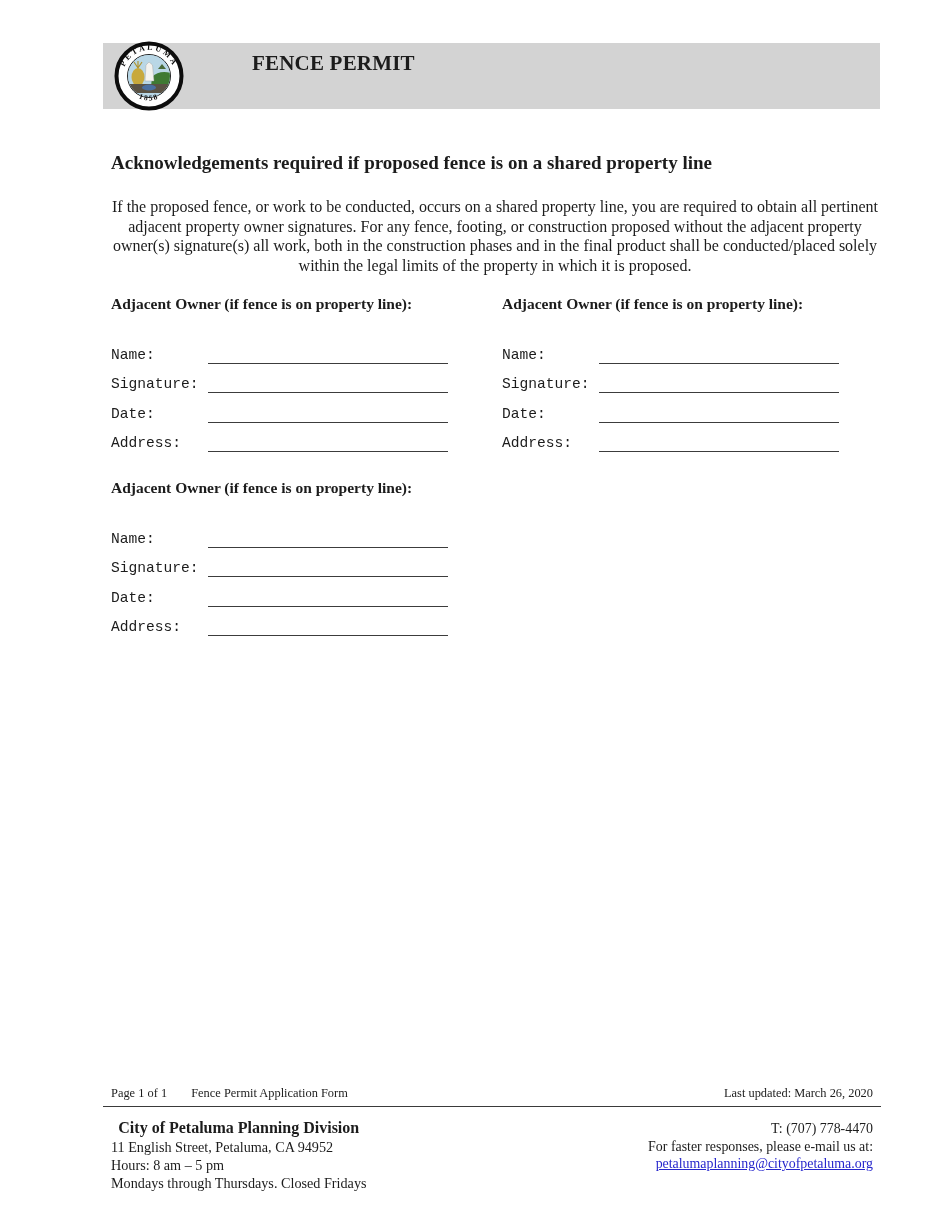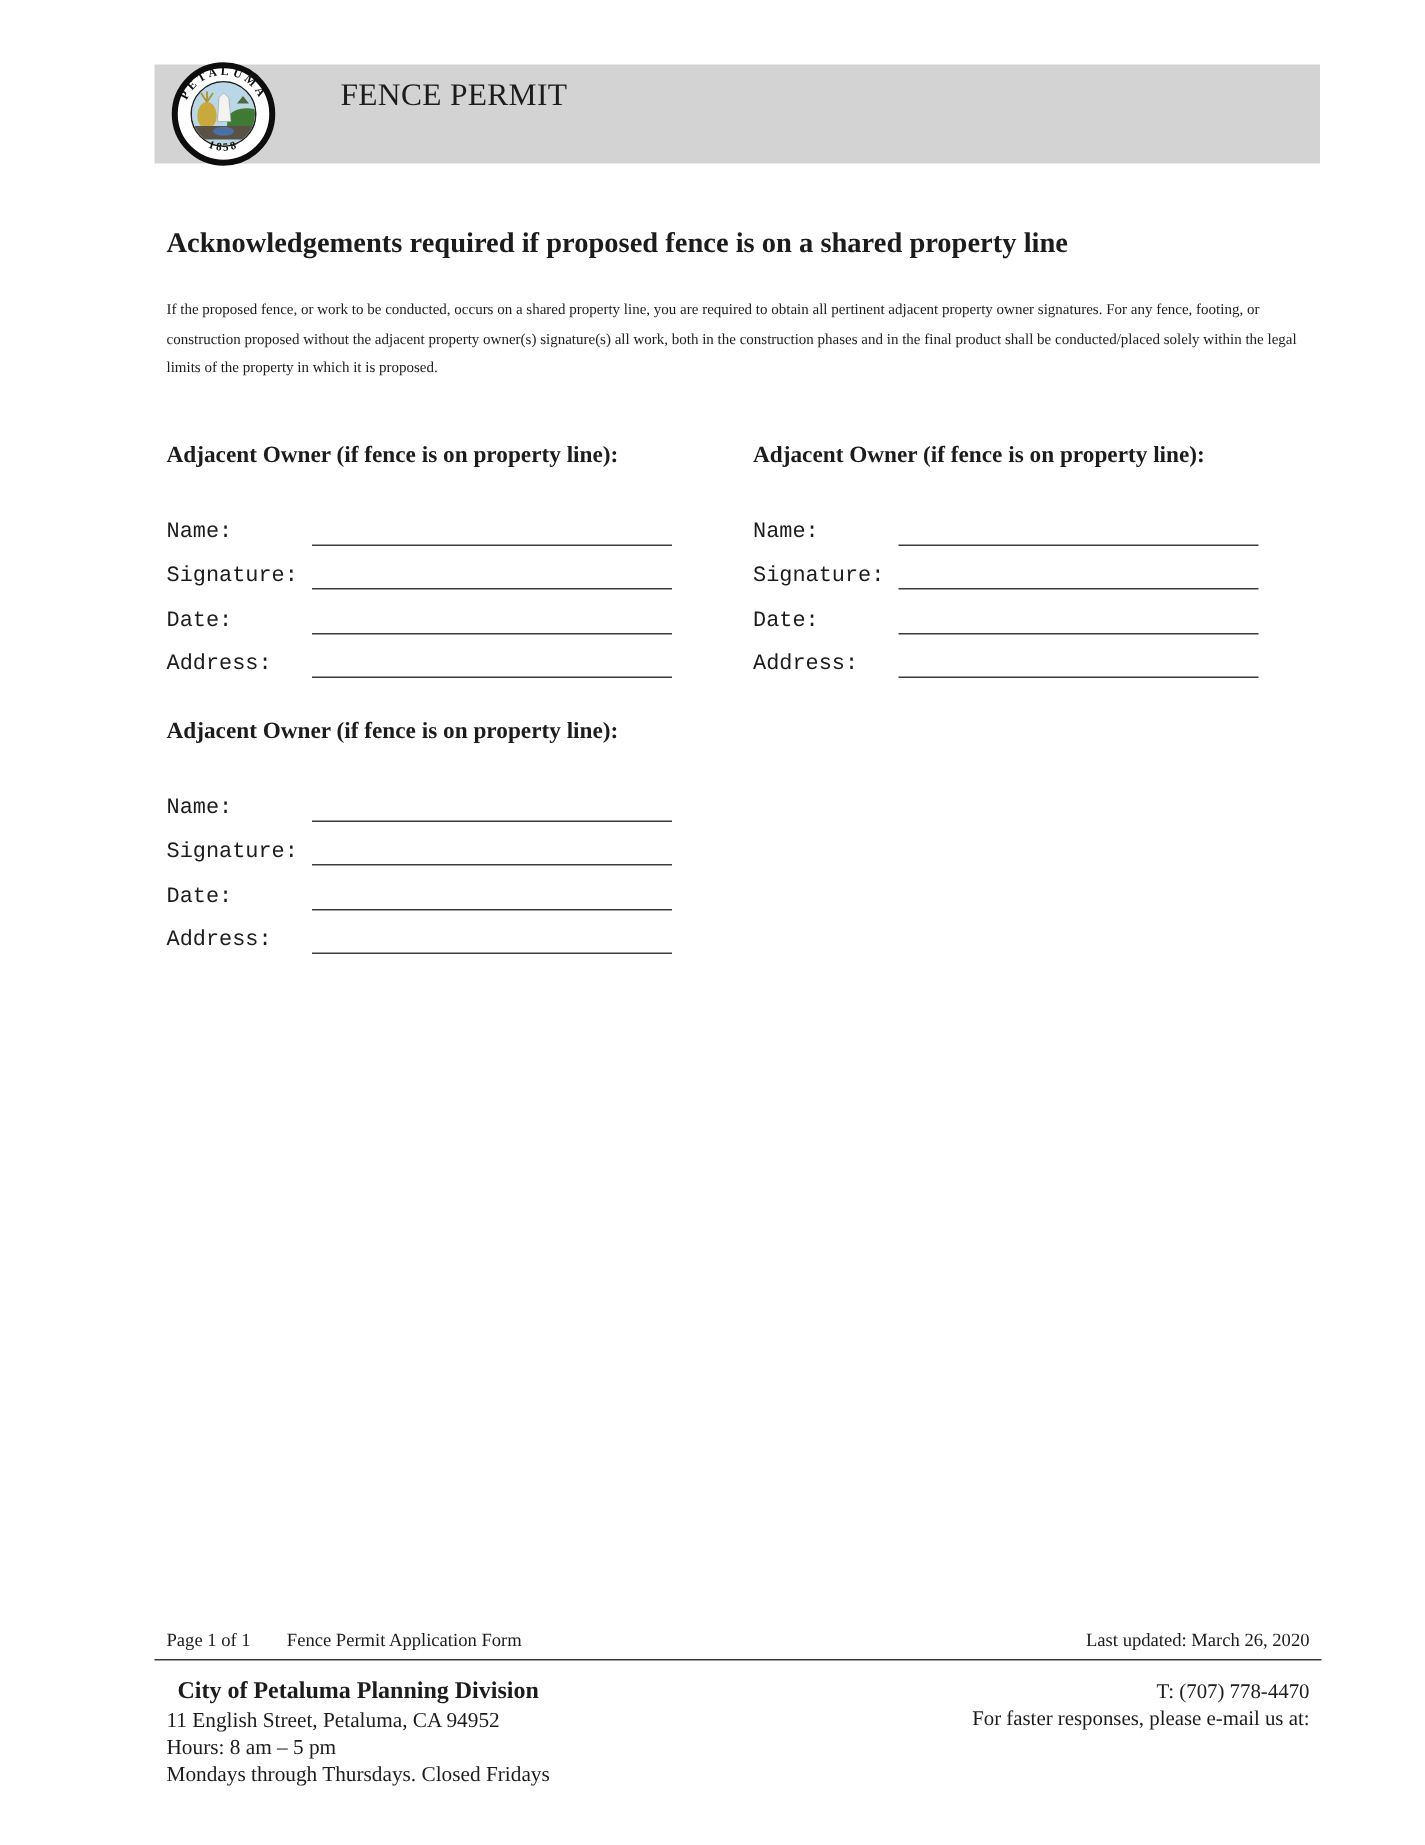--- a/index.html
+++ b/index.html
@@ -5,25 +5,25 @@
   * { margin:0; padding:0; box-sizing:border-box; }
   html,body { background:#ffffff; }
   .page {
     position:relative; width:950px; height:1230px; background:#ffffff;
     font-family:"Liberation Serif", serif; color:#1c1c1c; overflow:hidden;
   }
 
   
   .header-bar { position:absolute; left:103px; top:43px; width:777px; height:66px; background:#d3d3d3; }
   .seal { position:absolute; left:114px; top:41px; width:70px; height:70px; }
-  .title-block { position:absolute; left:227px; top:51px; font-weight:normal; font-size:21px; line-height:25px; letter-spacing:0.2px; }
+  .title-block { position:absolute; left:252px; top:51px; font-weight:bold; font-size:21px; line-height:25px; letter-spacing:0.2px; }
 
   
   .doc-heading { position:absolute; left:111px; top:152px; font-weight:bold; font-size:19px; }
-  .doc-paragraph { position:absolute; left:111px; top:197px; width:768px; font-size:10px; line-height:19.7px; text-align:left; }
+  .doc-paragraph { position:absolute; left:111px; top:197px; width:768px; font-size:16px; line-height:19.7px; text-align:center; }
 
   
   .owner-section { position:absolute; width:360px; }
   .owner-section.s0 { left:111px; top:295px; }
   .owner-section.s1 { left:502px; top:295px; }
   .owner-section.s2 { left:111px; top:479px; }
   .section-heading { font-weight:bold; font-size:15.5px; line-height:18px; }
   .field-list { margin-top:21px;font-family:Liberation Mono, monospace; }
   .field-row { display:flex; align-items:flex-end; height:29.5px; }
   .field-label { width:97px; font-size:14.6px; line-height:17px; }
@@ -158,15 +158,16 @@
   <div class="footer-left">
     <div class="org-name">City of Petaluma Planning Division</div>
     <div>11 English Street, Petaluma, CA 94952</div>
     <div>Hours: 8 am – 5 pm</div>
     <div>Mondays through Thursdays. Closed Fridays</div>
   </div>
 
   <div class="footer-right">
     <div>T: (707) 778-4470</div>
     <div>For faster responses, please e-mail us at:</div>
+    <div><a class="link">petalumaplanning@cityofpetaluma.org</a></div>
   </div>
 
 </div>
 
 </body></html>

